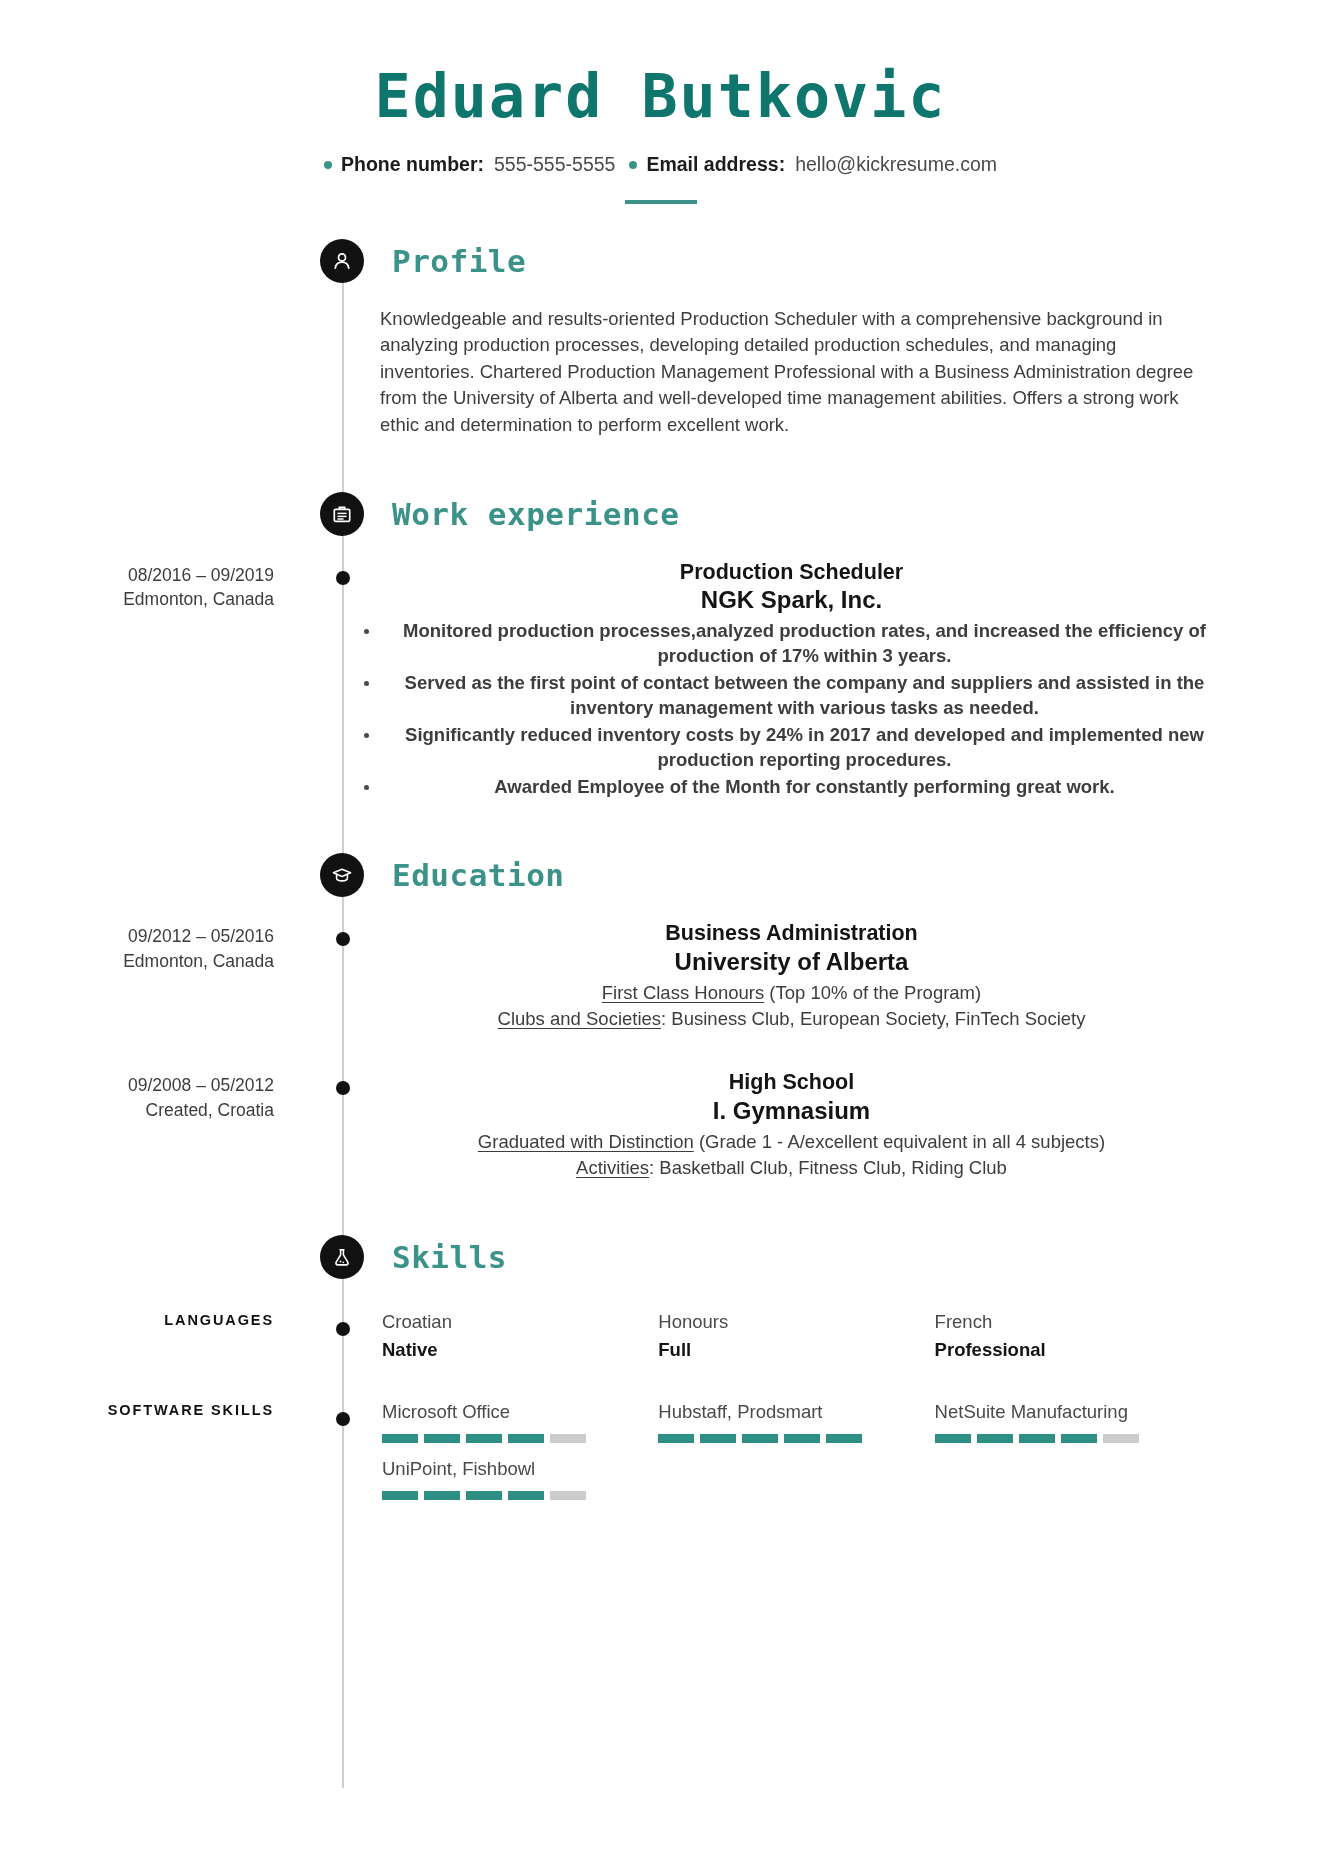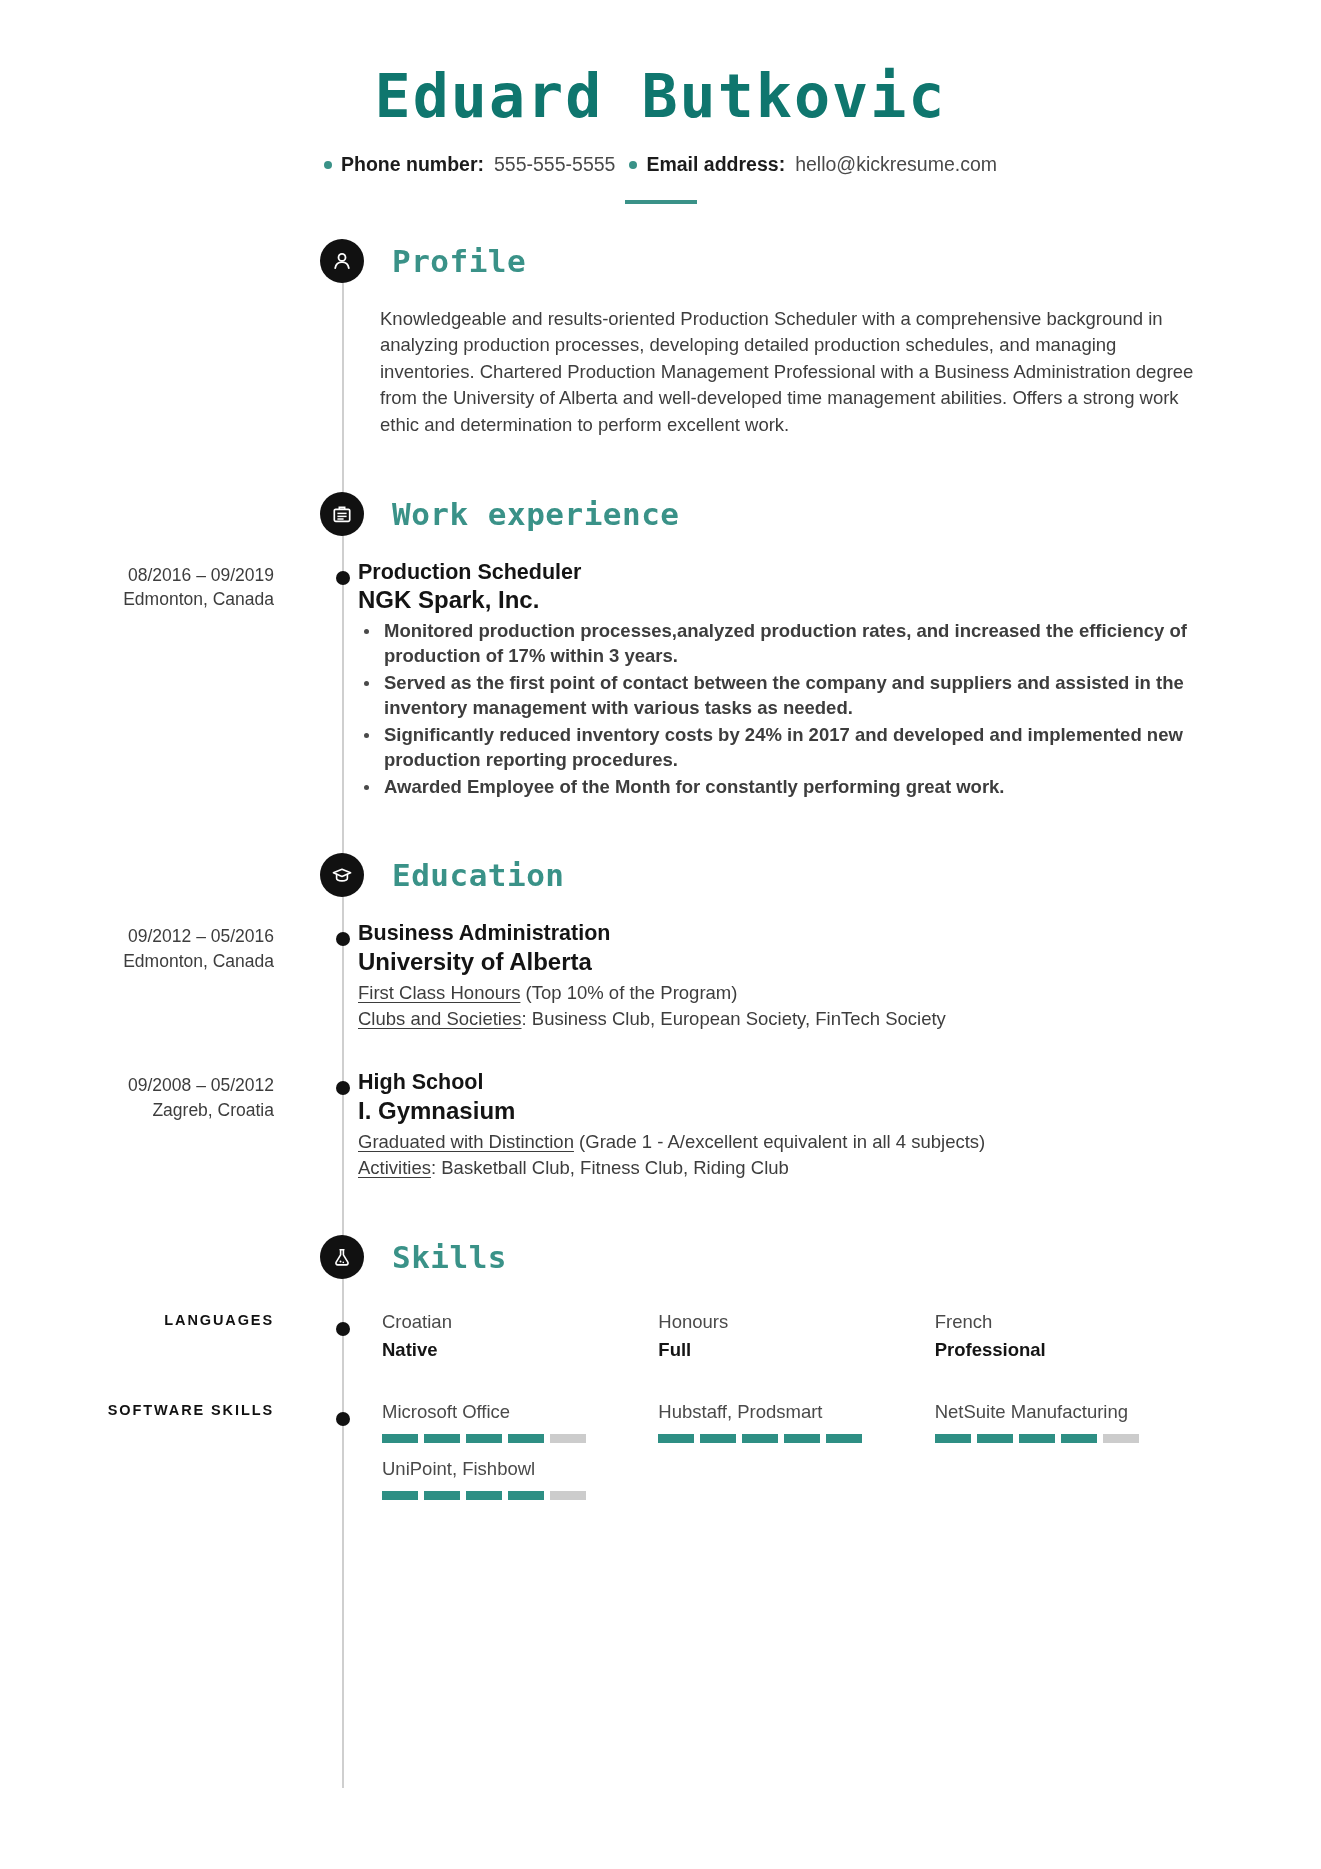--- a/index.html
+++ b/index.html
@@ -167,20 +167,21 @@
     height: 14px;
     border-radius: 50%;
     background: #111111;
     z-index: 3;
   }
 
   .entry-body {
     margin-left: 56px;
     padding-right: 96px;
     flex: 1;
+    text-align: center;
   }
 
   .entry-title {
     font-size: 21.5px;
     font-weight: bold;
     color: #141414;
     line-height: 1.22;
   }
 
   .entry-sub {
@@ -250,21 +251,20 @@
     color: #111111;
     letter-spacing: 1.9px;
   }
 
   .skill-grid {
     margin-left: 80px;
     flex: 1;
     display: flex;
     flex-wrap: wrap;
     padding-right: 110px;
-    justify-content: space-between;
   }
 
   .skill-cell {
     width: 33.33%;
     padding-right: 32px;
     margin-bottom: 14px;
   }
 
   .skill-name {
     font-size: 18.5px;
@@ -407,21 +407,21 @@
             <span class="u">Clubs and Societies</span><span>: Business Club, European Society, FinTech Society</span>
           </div>
         </div>
       </div>
 
       <div class="sp-36"></div>
 
       <div class="entry">
         <div class="entry-meta">
           <div>09/2008 – 05/2012</div>
-          <div>Zagreb, Croatia</div>
+          <div>Created, Croatia</div>
         </div>
         <div class="entry-bullet"></div>
         <div class="entry-body">
           <div class="entry-title">High School</div>
           <div class="entry-sub">I. Gymnasium</div>
           <div class="entry-line">
             <span class="u">Graduated with Distinction</span><span> (Grade 1 - A/excellent equivalent in all 4 subjects)</span>
           </div>
           <div class="entry-line">
             <span class="u">Activities</span><span>: Basketball Club, Fitness Club, Riding Club</span>

